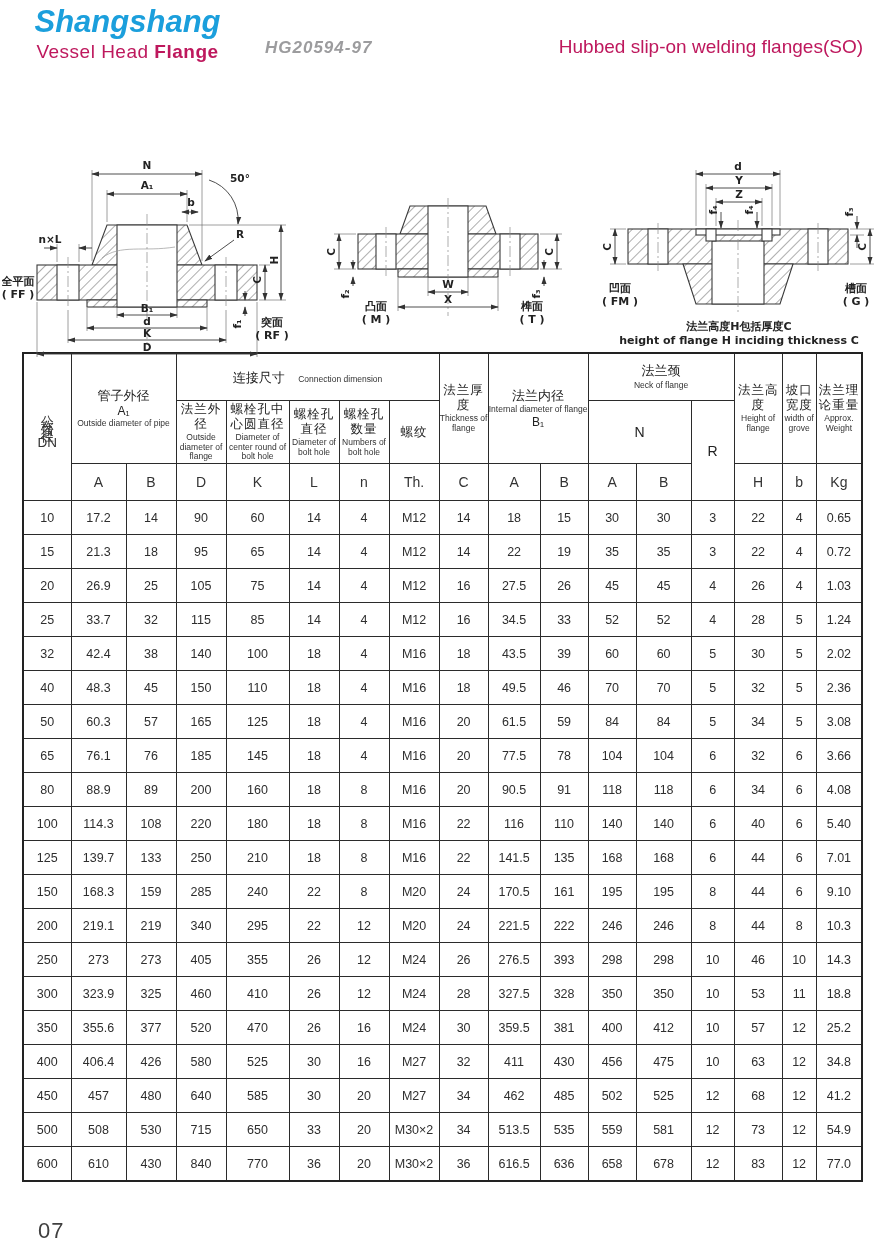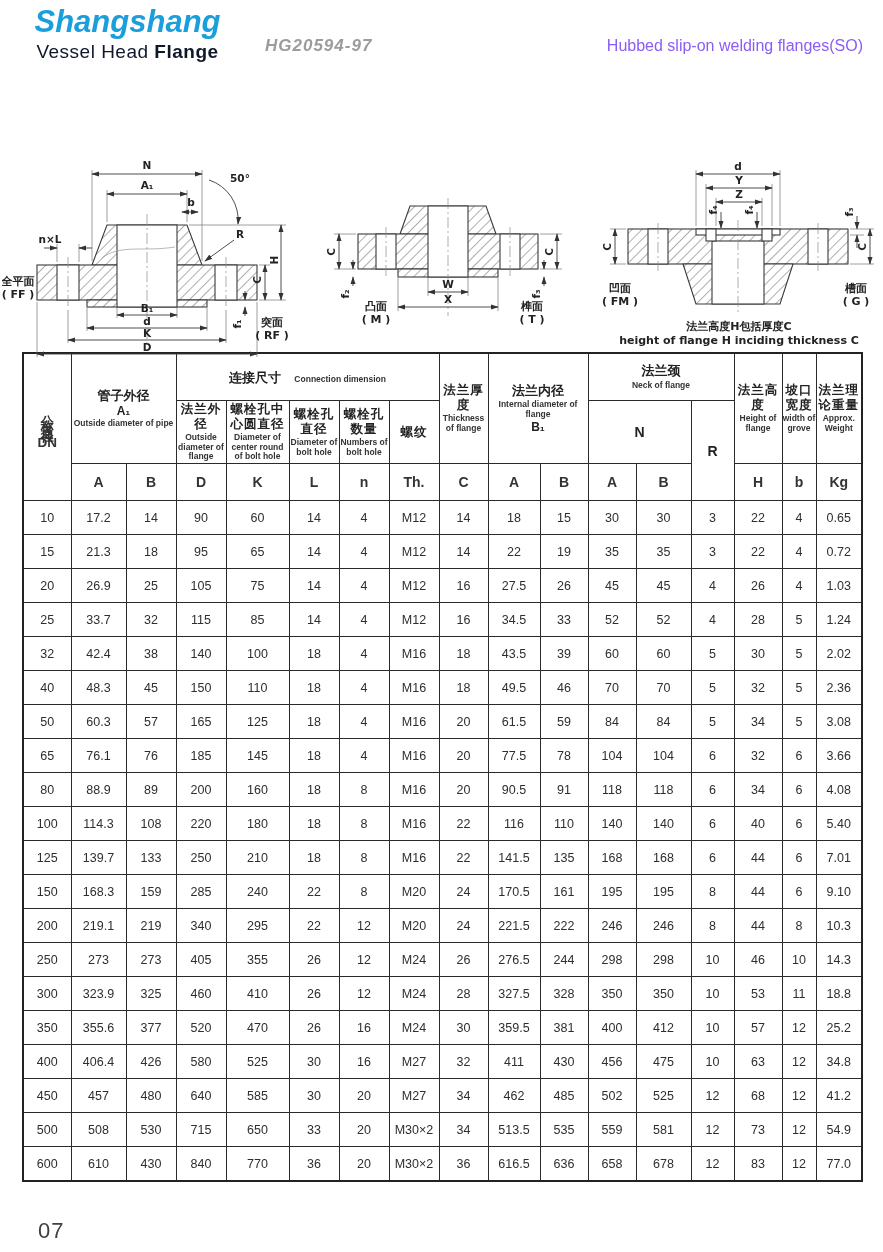--- a/index.html
+++ b/index.html
@@ -7,44 +7,44 @@
     width:883px;height:1252px;overflow:hidden;position:relative;
     font-family:"Liberation Sans","DejaVu Sans",sans-serif;color:#333;
   }
   
   header{display:flex;align-items:flex-start;padding:6px 20px 0 20px;height:112px;box-sizing:border-box;}
   .brand{width:215px;flex:0 0 auto;}
   .brand-name{
     font-size:31px;font-weight:bold;font-style:italic;color:#1b9fdc;
     letter-spacing:0px;line-height:1.05;text-align:center;
   }
-  .brand-tag{font-size:19px;color:#0f172a;text-align:center;margin-top:2px;letter-spacing:0.5px;}
+  .brand-tag{font-size:19px;color:#be185d;text-align:center;margin-top:2px;letter-spacing:0.5px;}
   .brand-tag b{font-weight:bold;}
   .title-block{flex:1;padding-left:30px;padding-top:22px;}
   .doc-title{font-size:26px;color:#3c3c3c;letter-spacing:0.5px;white-space:nowrap;}
   .title-sub{display:flex;justify-content:space-between;align-items:baseline;margin-top:8px;text-align:right;}
   .std{font-size:17px;font-weight:bold;font-style:italic;color:#9c9c9e;letter-spacing:1px;}
-  .subtitle{font-size:16px;color:#8b5cf6;}
+  .subtitle{font-size:19px;color:#be185d;}
   
   .drawings{display:flex;justify-content:space-between;align-items:flex-start;padding:28px 2px 0 2px;height:230px;box-sizing:border-box;}
   svg{display:block;}
   .solid{fill:url(#hatch);stroke:#3a3a3a;stroke-width:1.1;}
   .cut{fill:#ffffff;stroke:#3a3a3a;stroke-width:1.1;}
   .cl{stroke:#8a8a8a;stroke-width:0.7;stroke-dasharray:11 3 2 3;fill:none;}
   .dim{stroke:#3a3a3a;stroke-width:0.9;fill:none;}
   .ext{stroke:#6a6a6a;stroke-width:0.65;fill:none;}
   .thin{stroke:#9a9a9a;stroke-width:0.7;fill:none;}
   .dtb{font-family:"DejaVu Sans",sans-serif;font-size:10.5px;font-weight:bold;fill:#222;}
   .cap{font-family:"DejaVu Sans",sans-serif;font-size:11px;font-weight:bold;fill:#222;}
   
   .table-wrap{padding:10px 22px 0 22px;}
   table{border-collapse:collapse;width:839px;table-layout:fixed;}
   th,td{border:1px solid #2b2b2b;text-align:center;vertical-align:middle;padding:0;}
   table{border:2px solid #222;}
-  thead th{font-weight:bold;}
+  thead th{font-weight:normal;}
   thead tr.h1 th{height:46px;}
   thead tr.h2 th{height:62px;}
   thead tr.h3 th{height:36px;font-size:14px;}
   tbody td{height:33px;font-size:12.5px;color:#2e2e2e;}
   .cn{font-size:13px;color:#222;line-height:1.25;}
   .cn-s{font-size:12.5px;color:#222;line-height:1.2;letter-spacing:1px;}
   .en{font-size:8.5px;color:#333;line-height:1.15;margin-top:1px;}
   .sym{font-size:12px;color:#222;}
   .dn-cell .dn-cn{writing-mode:vertical-rl;text-orientation:upright;font-size:13px;letter-spacing:5px;line-height:1;display:inline-block;}
   .dn-cell .dn-en{display:block;font-size:13.5px;margin-top:6px;}
@@ -611,21 +611,21 @@
           <td>250</td>
           <td>273</td>
           <td>273</td>
           <td>405</td>
           <td>355</td>
           <td>26</td>
           <td>12</td>
           <td>M24</td>
           <td>26</td>
           <td>276.5</td>
-          <td>244</td>
+          <td>393</td>
           <td>298</td>
           <td>298</td>
           <td>10</td>
           <td>46</td>
           <td>10</td>
           <td>14.3</td>
         </tr>
         <tr>
           <td>300</td>
           <td>323.9</td>

